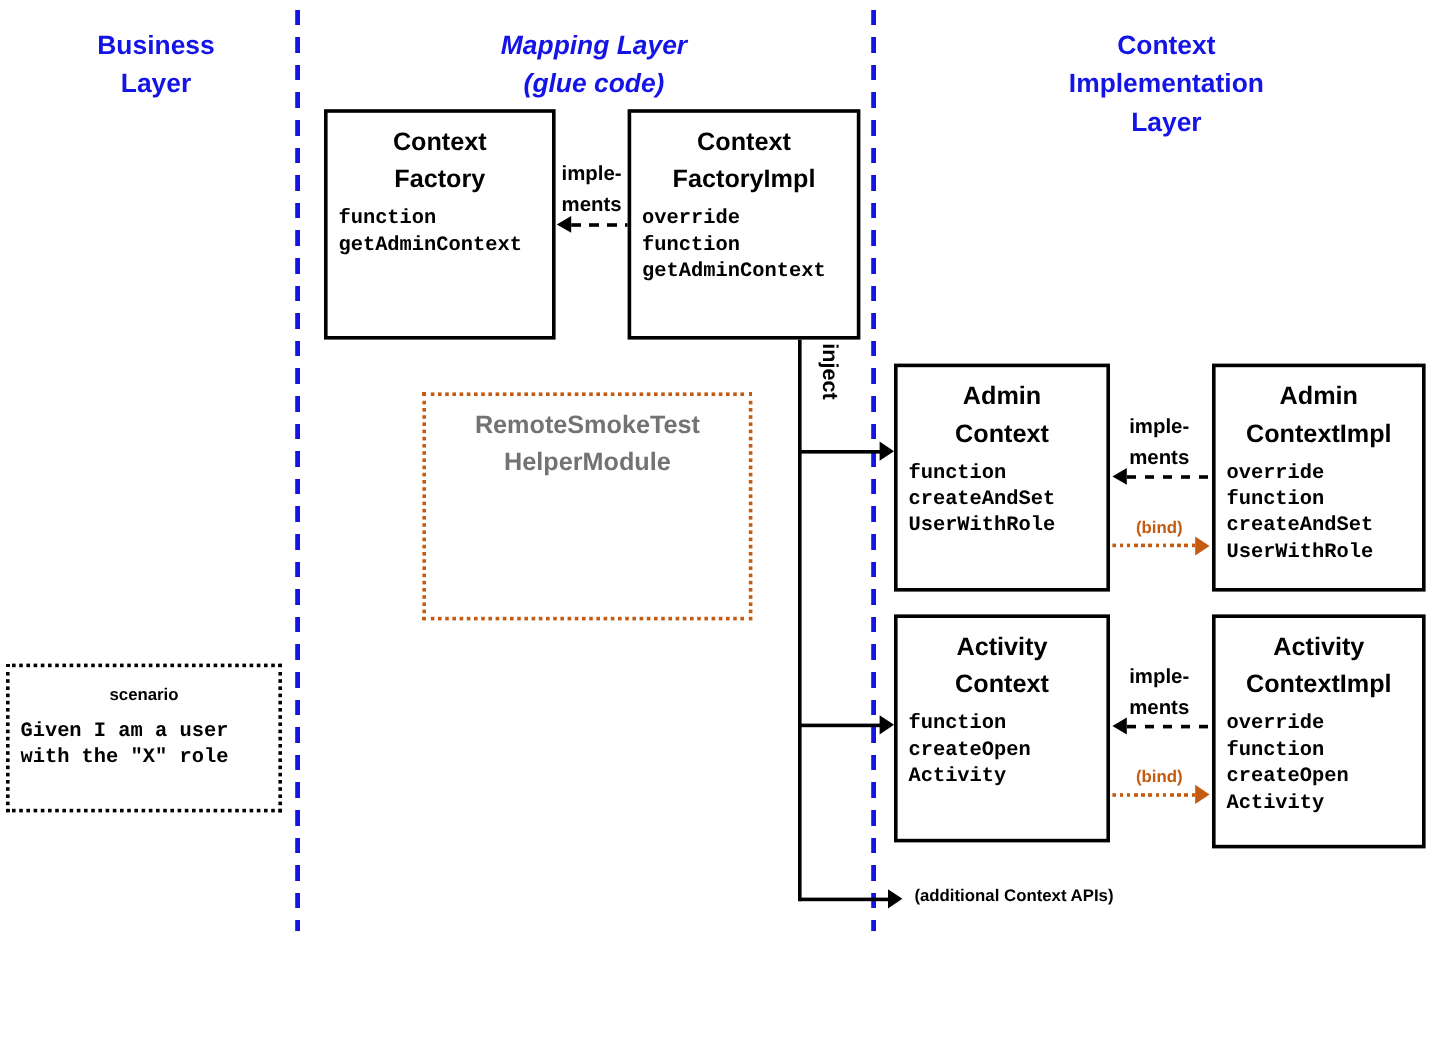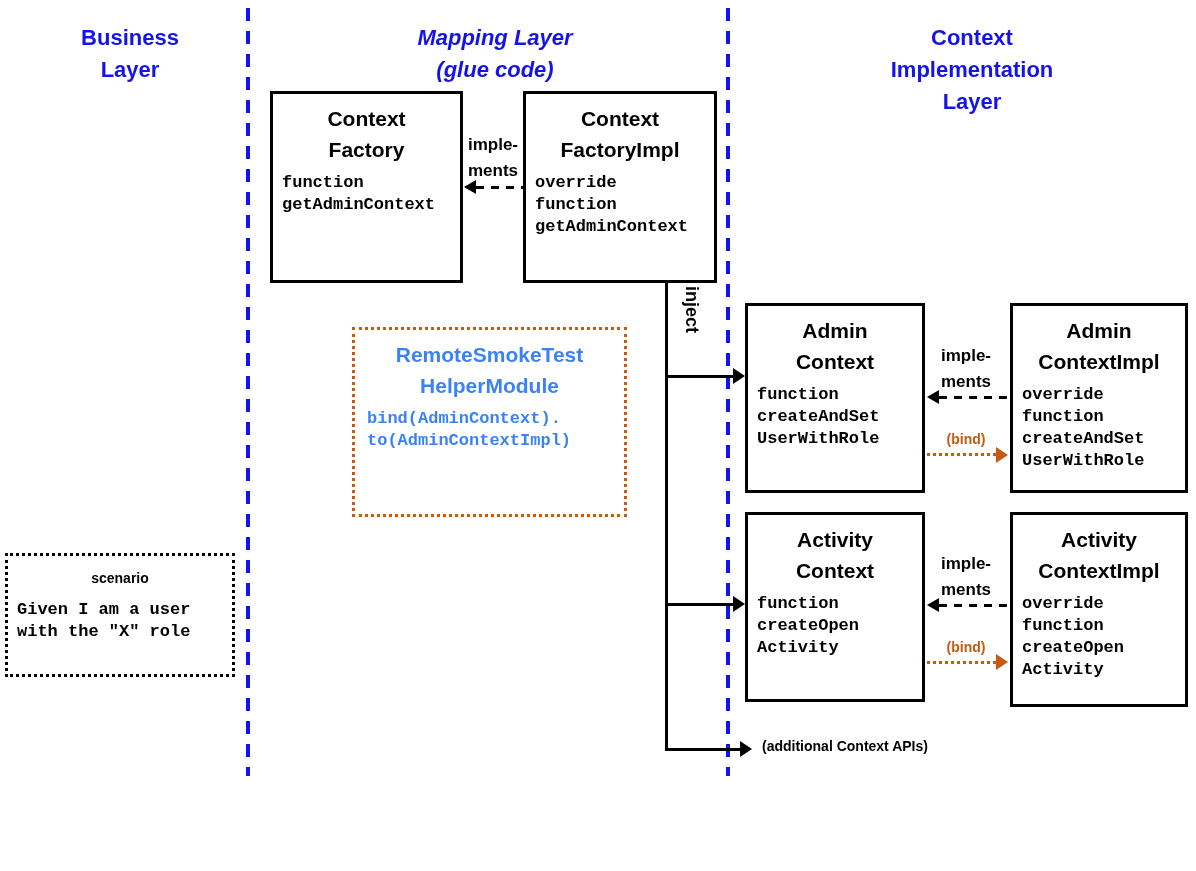--- a/index.html
+++ b/index.html
@@ -19,21 +19,21 @@
   .box .title{
     margin-top:9px;font-weight:bold;font-size:21px;line-height:31px;
     text-align:center;white-space:pre-line;color:#000;
   }
   .box .code{
     margin-top:7px;padding:0 9px;font-family:"Liberation Mono",monospace;
     font-weight:bold;font-size:17px;line-height:22px;white-space:pre-line;color:#000;
   }
   .box.dotted-black{border:3px dotted #000;}
   .box.dotted-orange{border:3px dotted #C55A11;}
-  .box.dotted-orange .title,.box.dotted-orange .code{color:#3b82f6;}
+  .box.dotted-orange .title,.box.dotted-orange .code{color:#737373;}
   .hline{position:absolute;height:3px;background:#000;}
   .hline.dashed{background:repeating-linear-gradient(to right,#000 0 8px,transparent 8px 15px);}
   .hline.dotted-orange-line{background:repeating-linear-gradient(to right,#C55A11 0 3px,transparent 3px 6px);}
   .vline{position:absolute;width:3px;background:#000;}
   .arrowhead{position:absolute;width:0;height:0;}
   .arrowhead.left{border-top:7px solid transparent;border-bottom:7px solid transparent;border-right:12px solid #000;}
   .arrowhead.right{border-top:8px solid transparent;border-bottom:8px solid transparent;border-left:12px solid #000;}
   .arrowhead.right.orange{border-left-color:#C55A11;}
   .small-label{
     position:absolute;font-weight:bold;font-size:17px;line-height:26px;
@@ -78,22 +78,20 @@
   </div>
 
   <div class="small-label" style="left:460px;top:132px;width:66px;">imple-
 ments</div>
   <div class="hline dashed" style="left:476px;top:186px;width:47px;"></div>
   <div class="arrowhead left" style="left:464px;top:180px;"></div>
 
   <div class="box dotted-orange" style="left:352px;top:327px;width:275px;height:190px;">
     <div class="title">RemoteSmokeTest
 HelperModule</div>
-    <div class="code" style="padding:0 12px;">bind(AdminContext).
-to(AdminContextImpl)</div>
   </div>
 
   <div class="box dotted-black" style="left:5px;top:553px;width:230px;height:124px;">
     <div class="title" style="font-size:14px;line-height:28px;margin-top:8px;">scenario</div>
     <div class="code">Given I am a user
 with the "X" role</div>
   </div>
 
   <div class="vline" style="left:665px;top:283px;height:468px;"></div>
   <div class="rot-label" style="left:702px;top:286px;">inject</div>

